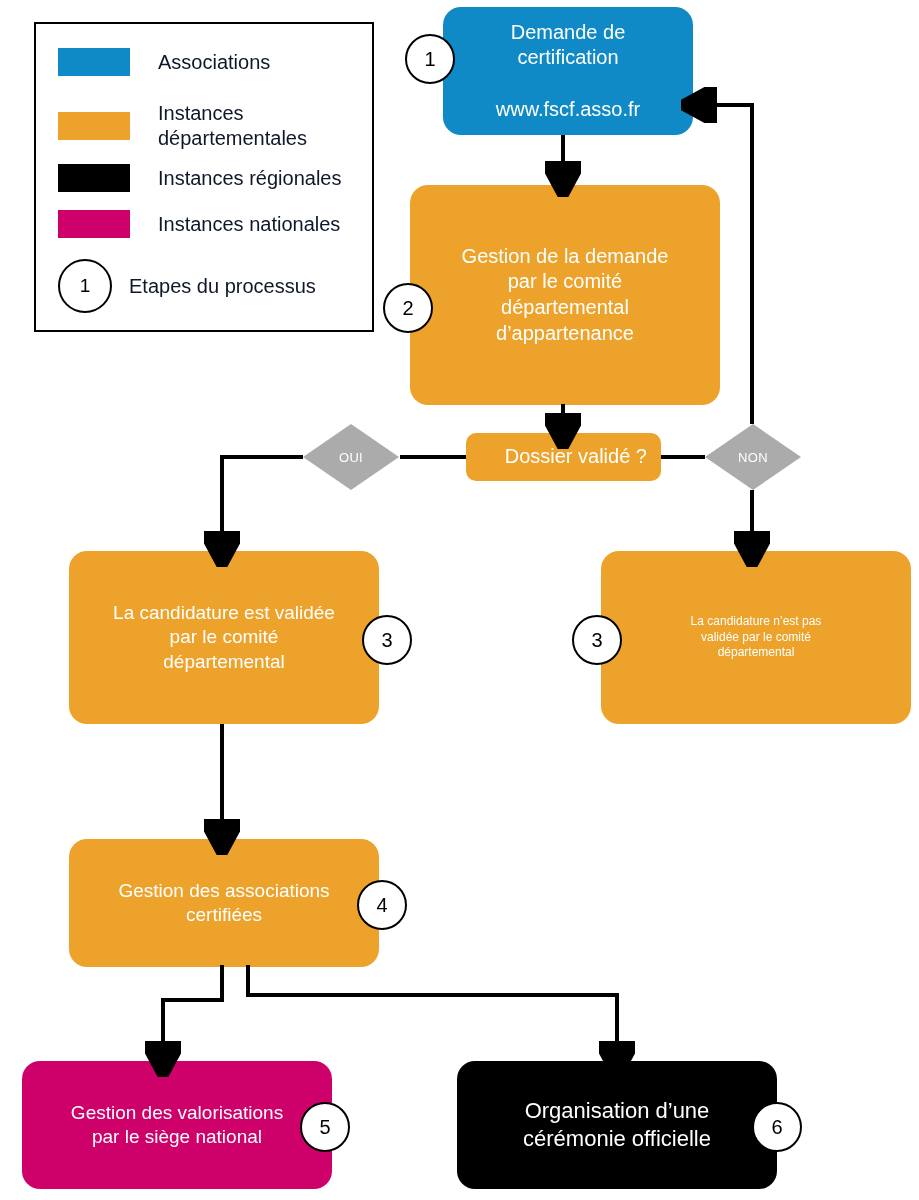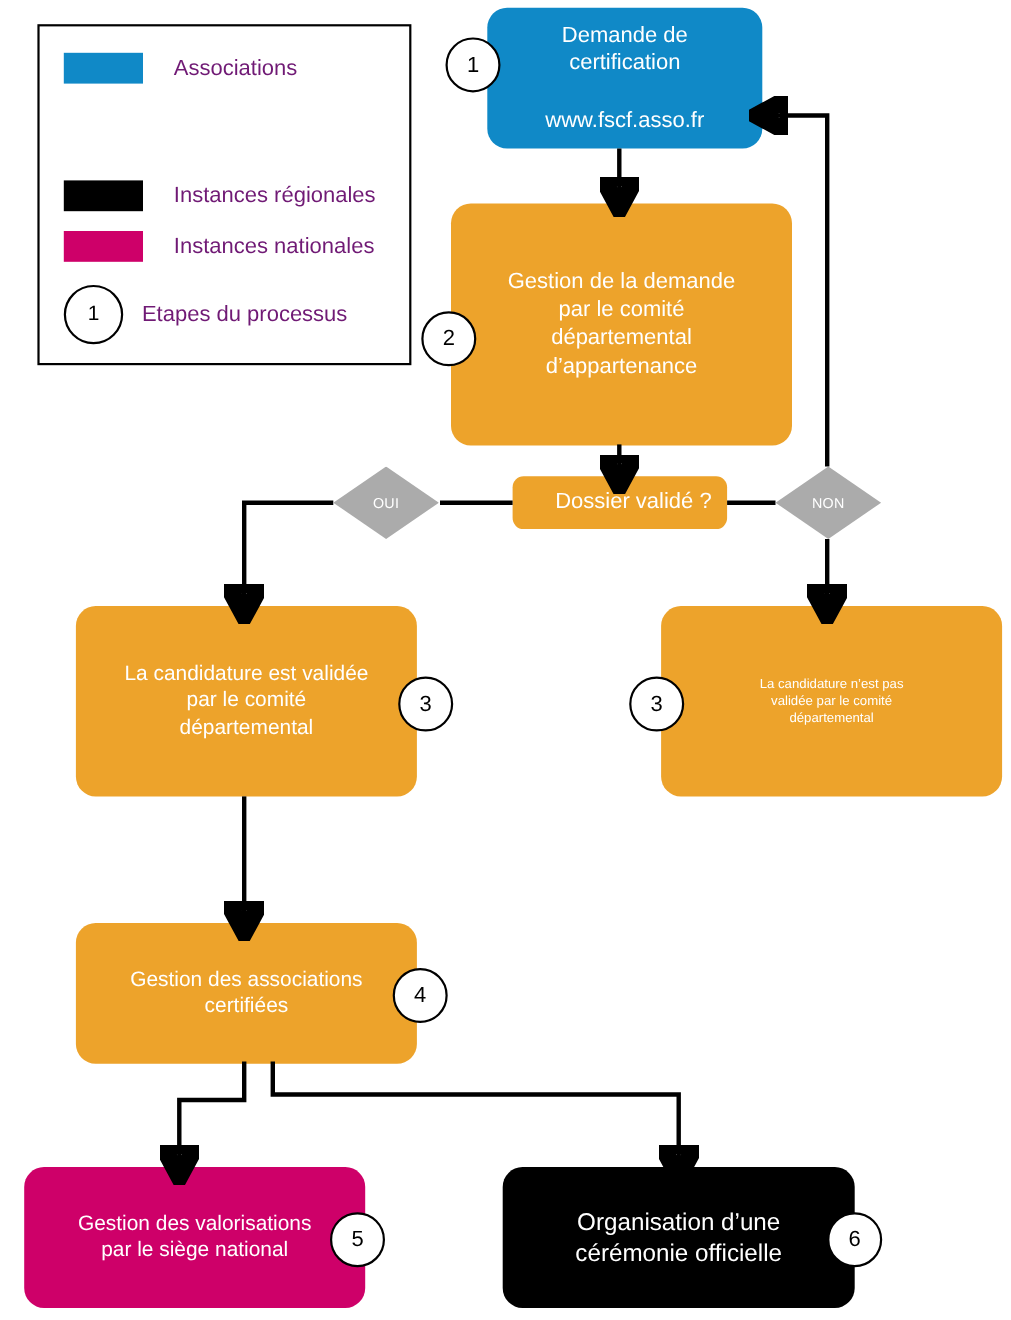--- a/index.html
+++ b/index.html
@@ -98,21 +98,21 @@
     left: 22px;
   }
   .swatch {
     width: 72px;
     height: 28px;
     flex: 0 0 auto;
   }
   .legend-text {
     margin-left: 28px;
     font-size: 20px;
-    color: #701a75;
+    color: #0f172a;
     white-space: pre-line;
     line-height: 1.25;
   }
   .legend-circle {
     width: 50px;
     height: 50px;
     border-radius: 50%;
     border: 2px solid #000000;
     background: #ffffff;
     display: flex;
@@ -173,20 +173,25 @@
     <path d="M248,965 L248,995 L617,995 L617,1058" marker-end="url(#arrow)"></path>
   </svg>
 
   <div id="legend">
 
     <div class="legend-row" style="top:24px;">
       <div class="swatch" style="background:#1089C7;"></div>
       <div class="legend-text">Associations</div>
     </div>
 
+    <div class="legend-row" style="top:77px;">
+      <div class="swatch" style="background:#EDA32B;"></div>
+      <div class="legend-text">Instances
+départementales</div>
+    </div>
 
     <div class="legend-row" style="top:140px;">
       <div class="swatch" style="background:#000000;"></div>
       <div class="legend-text">Instances régionales</div>
     </div>
 
     <div class="legend-row" style="top:186px;">
       <div class="swatch" style="background:#CE0069;"></div>
       <div class="legend-text">Instances nationales</div>
     </div>

